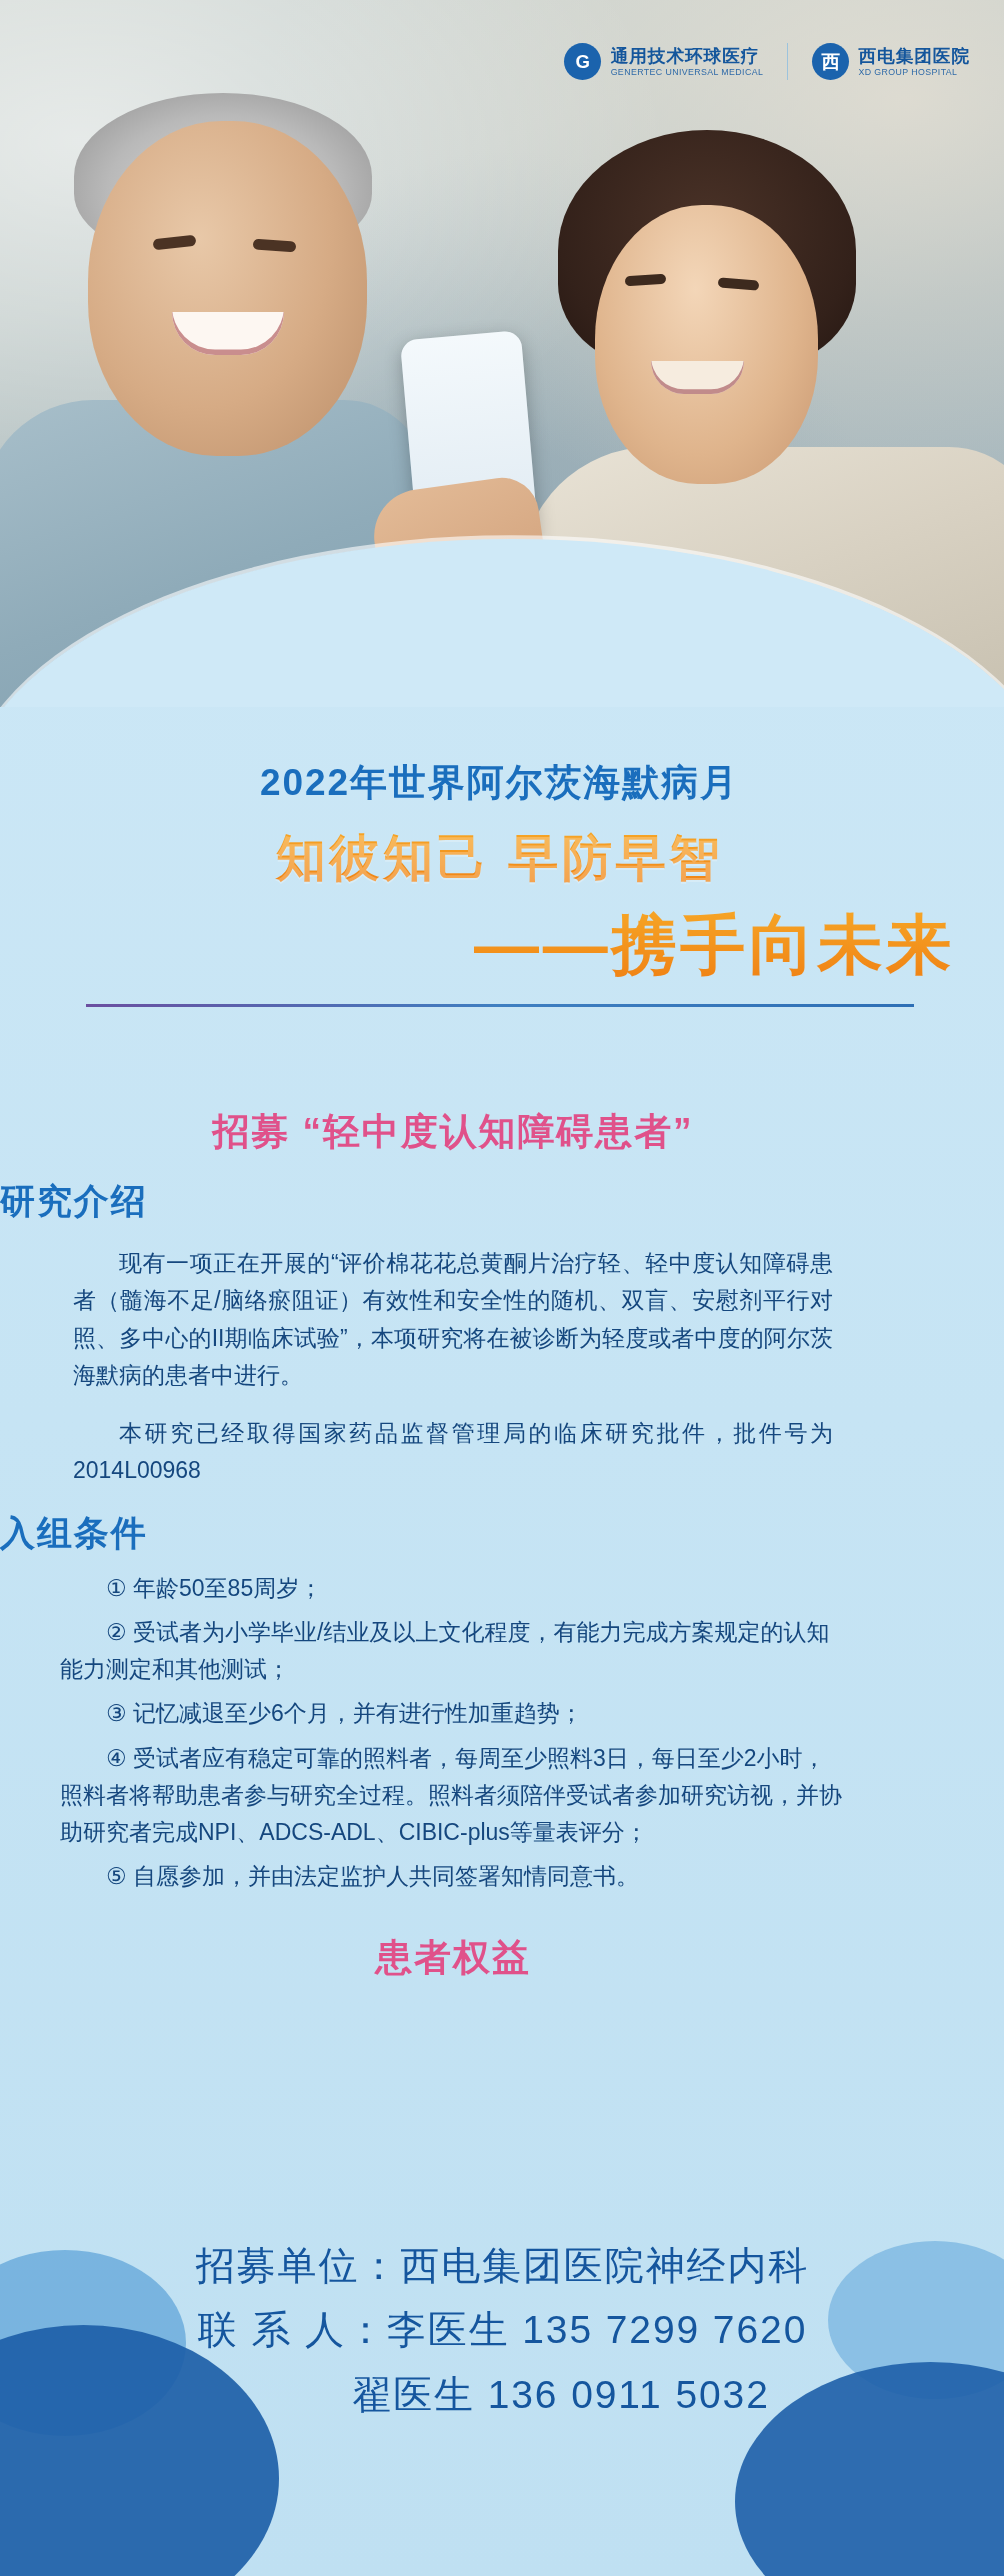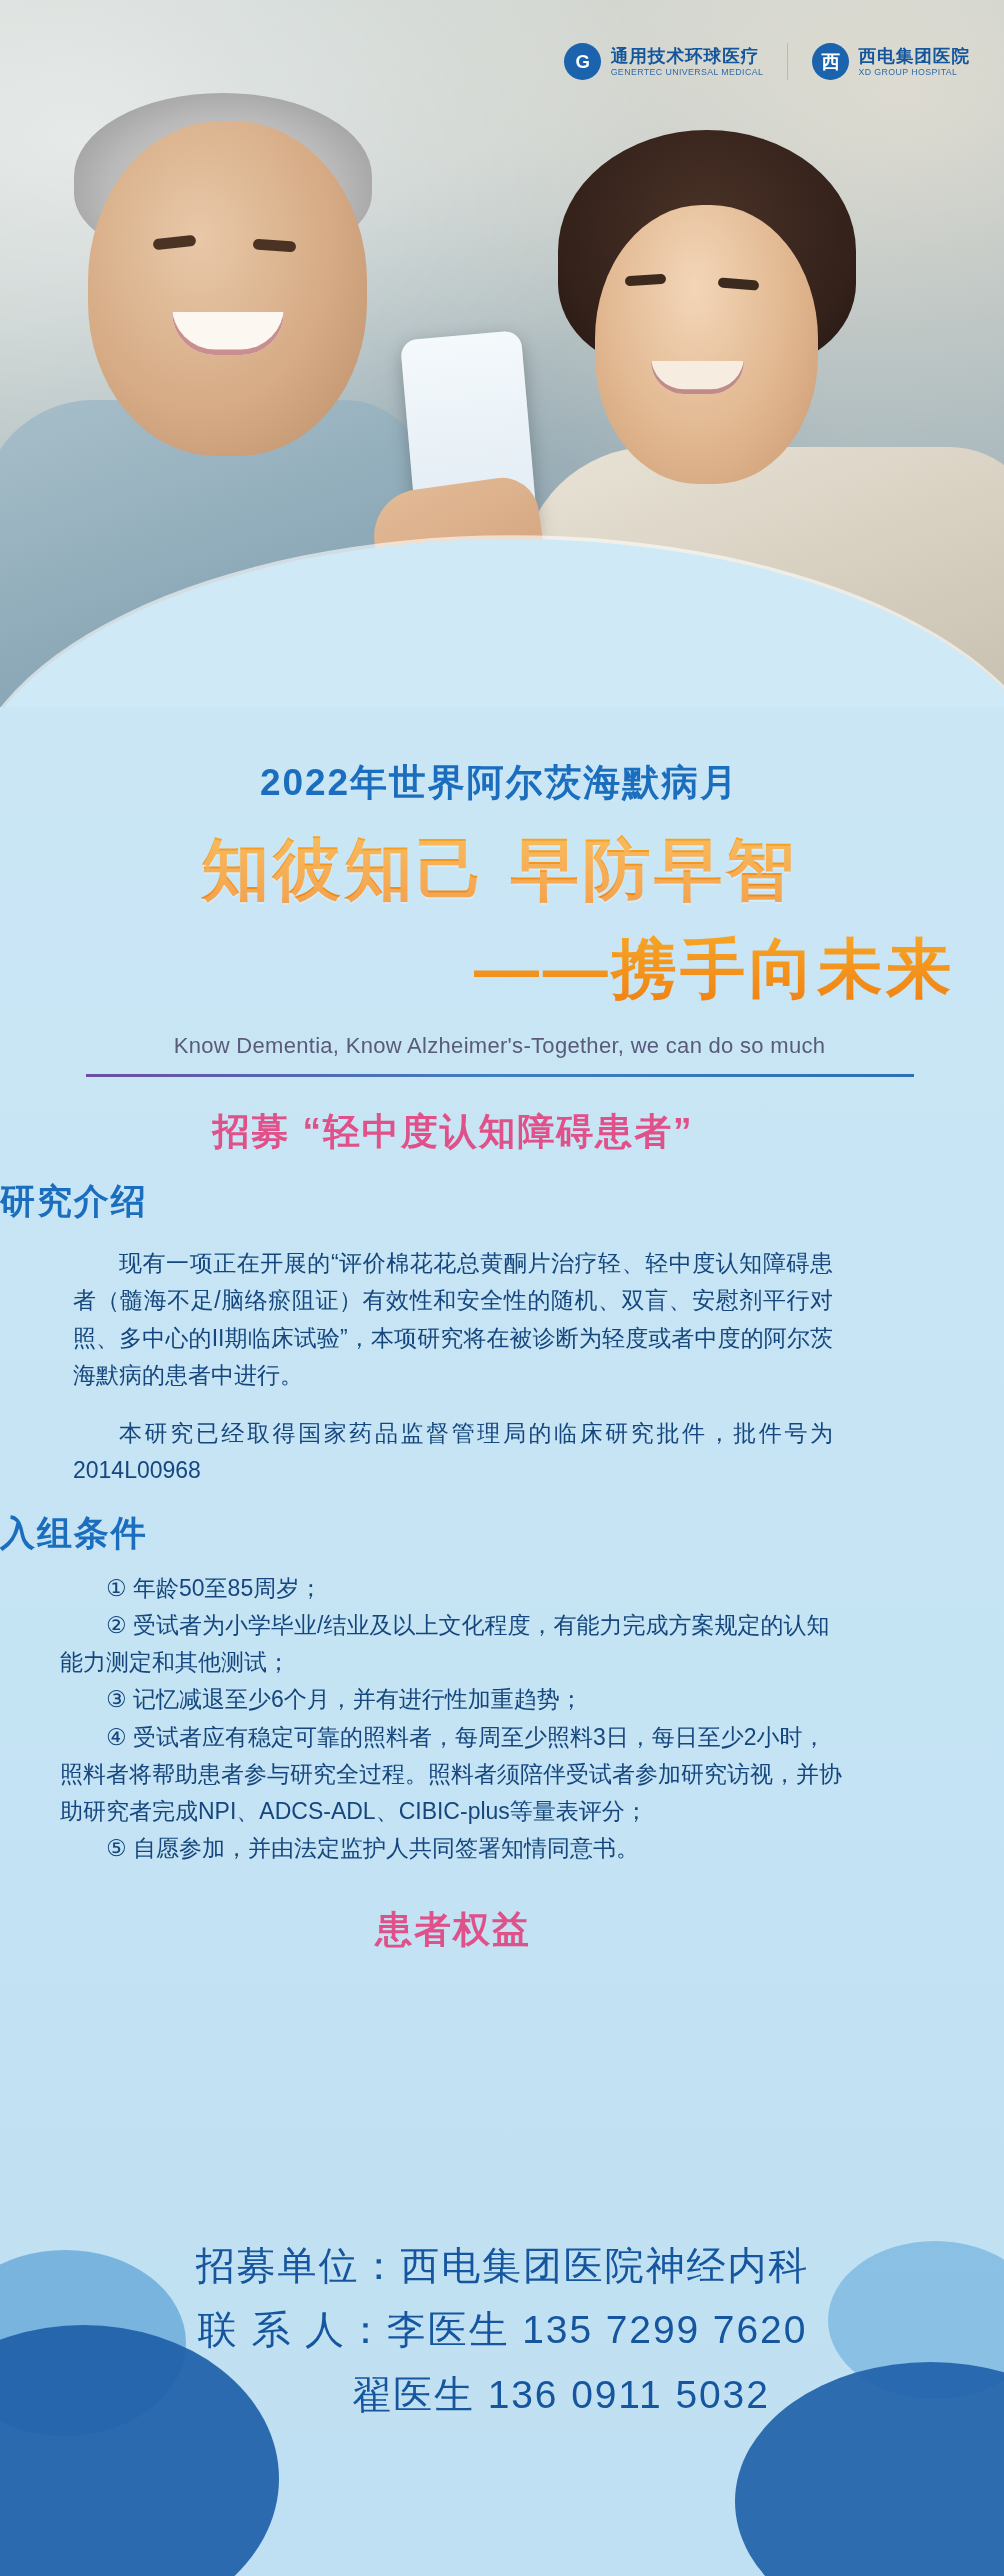--- a/index.html
+++ b/index.html
@@ -103,21 +103,21 @@
   .logo .txt .cn{font-size:17.7px;color:#14569c;font-weight:bold;letter-spacing:0.9px;}
   .logo .txt .en{font-size:8.8px;color:#2f6aa8;letter-spacing:0.4px;}
   .logo-sep{width:0.9px;height:37px;background:#9cc3dd;}
 
   
   .headline{position:absolute;top:758px;left:0;width:999px;text-align:center;z-index:4;}
   .h-year{
     font-size:37px;font-weight:bold;color:#1a6ebd;letter-spacing:1.9px;
   }
   .h-main{
-    margin-top:16.7px;font-size:68px;font-weight:bold;letter-spacing:3.7px;
+    margin-top:16.7px;font-size:50px;font-weight:bold;letter-spacing:3.7px;
     background:linear-gradient(180deg,#f7a928 0%,#ef7e12 100%);
     -webkit-background-clip:text;background-clip:text;color:transparent;
     text-shadow:0 1.9px 0 rgba(255,255,255,.25);
   }
   .h-main2{
     margin-top:9.3px;font-size:65px;font-weight:bold;letter-spacing:3.7px;text-align:right;
     padding-right:44px;
     background:linear-gradient(180deg,#f7a928 0%,#ef7e12 100%);
     -webkit-background-clip:text;background-clip:text;color:transparent;
   }
@@ -138,21 +138,21 @@
   .sub-title{
     font-size:35px;font-weight:bold;color:#1a6ebd;margin-top:20.5px;letter-spacing:1.9px;
   }
   .para{
     margin:20.5px 73px 0 73px;font-size:23px;line-height:1.62;color:#15477e;text-align:justify;
   }
   .para.indent{text-indent:2em;}
   .list{
     margin:13px 60px 0 60px;font-size:23px;line-height:1.62;color:#15477e;
   }
-  .list .li{text-indent:2em;margin-top:0;}
+  .list .li{text-indent:2em;margin-top:7px;}
   .benefits{
     margin:16.7px 84px 0 84px;font-size:24px;line-height:1.66;color:#15477e;font-weight:bold;
   }
   .benefits .li{text-indent:2em;}
 
   
   .footer{
     position:absolute;left:0;bottom:149px;width:1005px;text-align:center;z-index:4;
   }
   .footer .line{
@@ -217,21 +217,20 @@
         <div class="cn">西电集团医院</div>
         <div class="en">XD GROUP HOSPITAL</div>
       </div>
     </div>
   </div>
 
   <div class="headline">
     <div class="h-year">2022年世界阿尔茨海默病月</div>
     <div class="h-main">知彼知己  早防早智</div>
     <div class="h-main2">——携手向未来</div>
-    <div class="h-en">Know Dementia, Know Alzheimer's-Together, we can do so much</div>
     <div class="h-rule"></div>
   </div>
 
   <div class="content">
     <div class="sec-title pink">招募 “轻中度认知障碍患者”</div>
 
     <div class="sub-title">研究介绍</div>
     <div class="para indent">现有一项正在开展的“评价棉花花总黄酮片治疗轻、轻中度认知障碍患者（髓海不足/脑络瘀阻证）有效性和安全性的随机、双盲、安慰剂平行对照、多中心的II期临床试验”，本项研究将在被诊断为轻度或者中度的阿尔茨海默病的患者中进行。</div>
     <div class="para indent">本研究已经取得国家药品监督管理局的临床研究批件，批件号为2014L00968</div>
 

